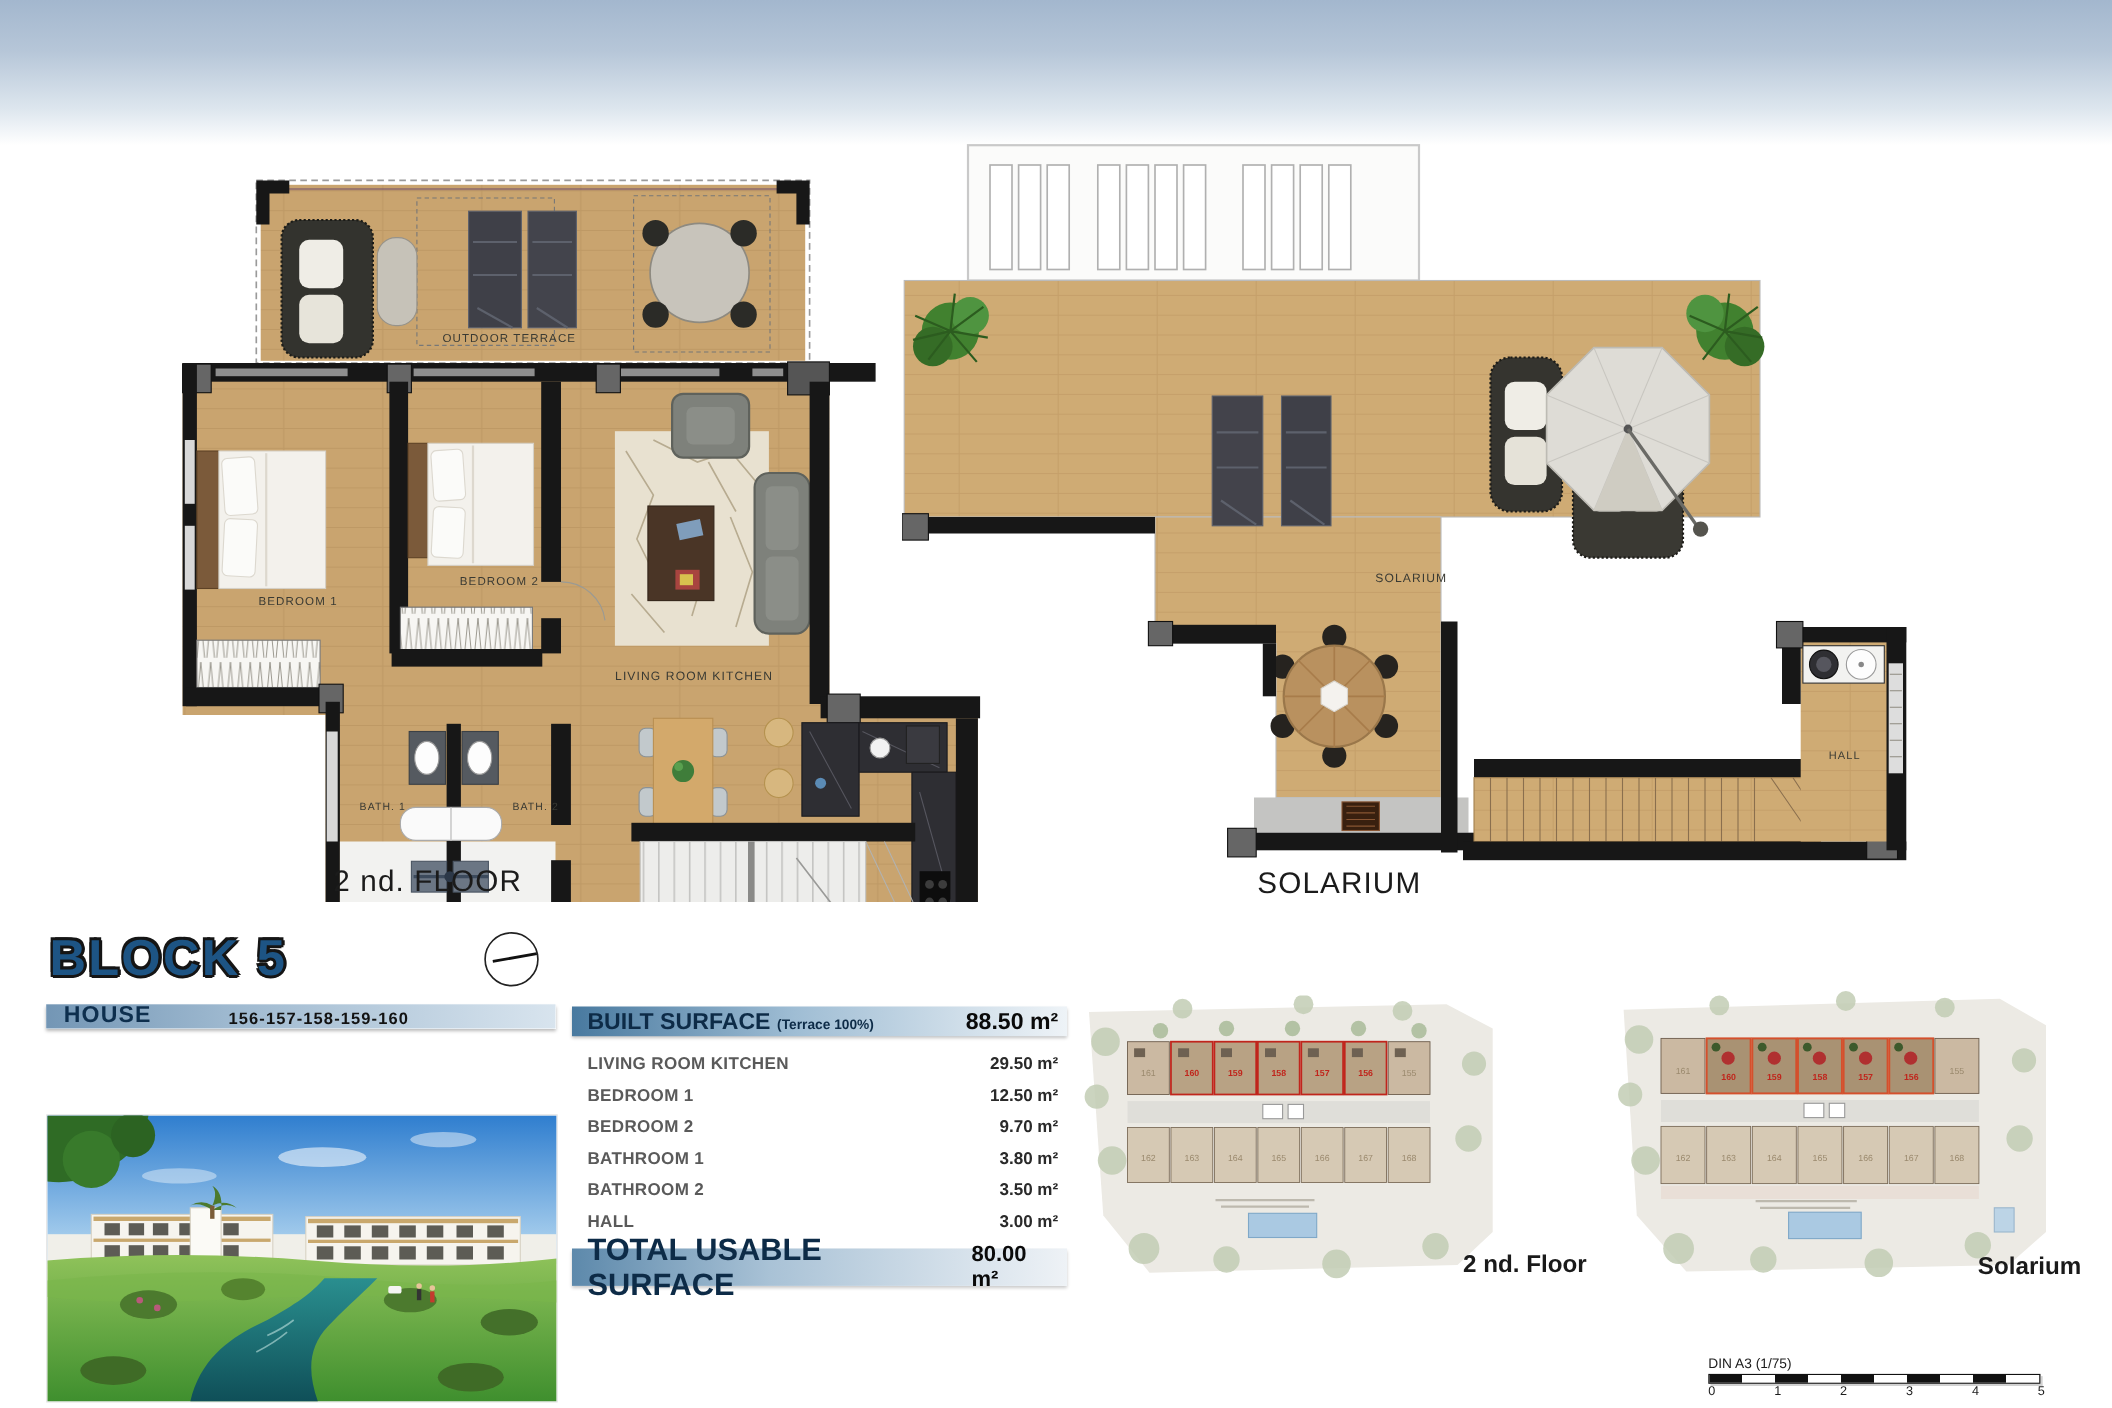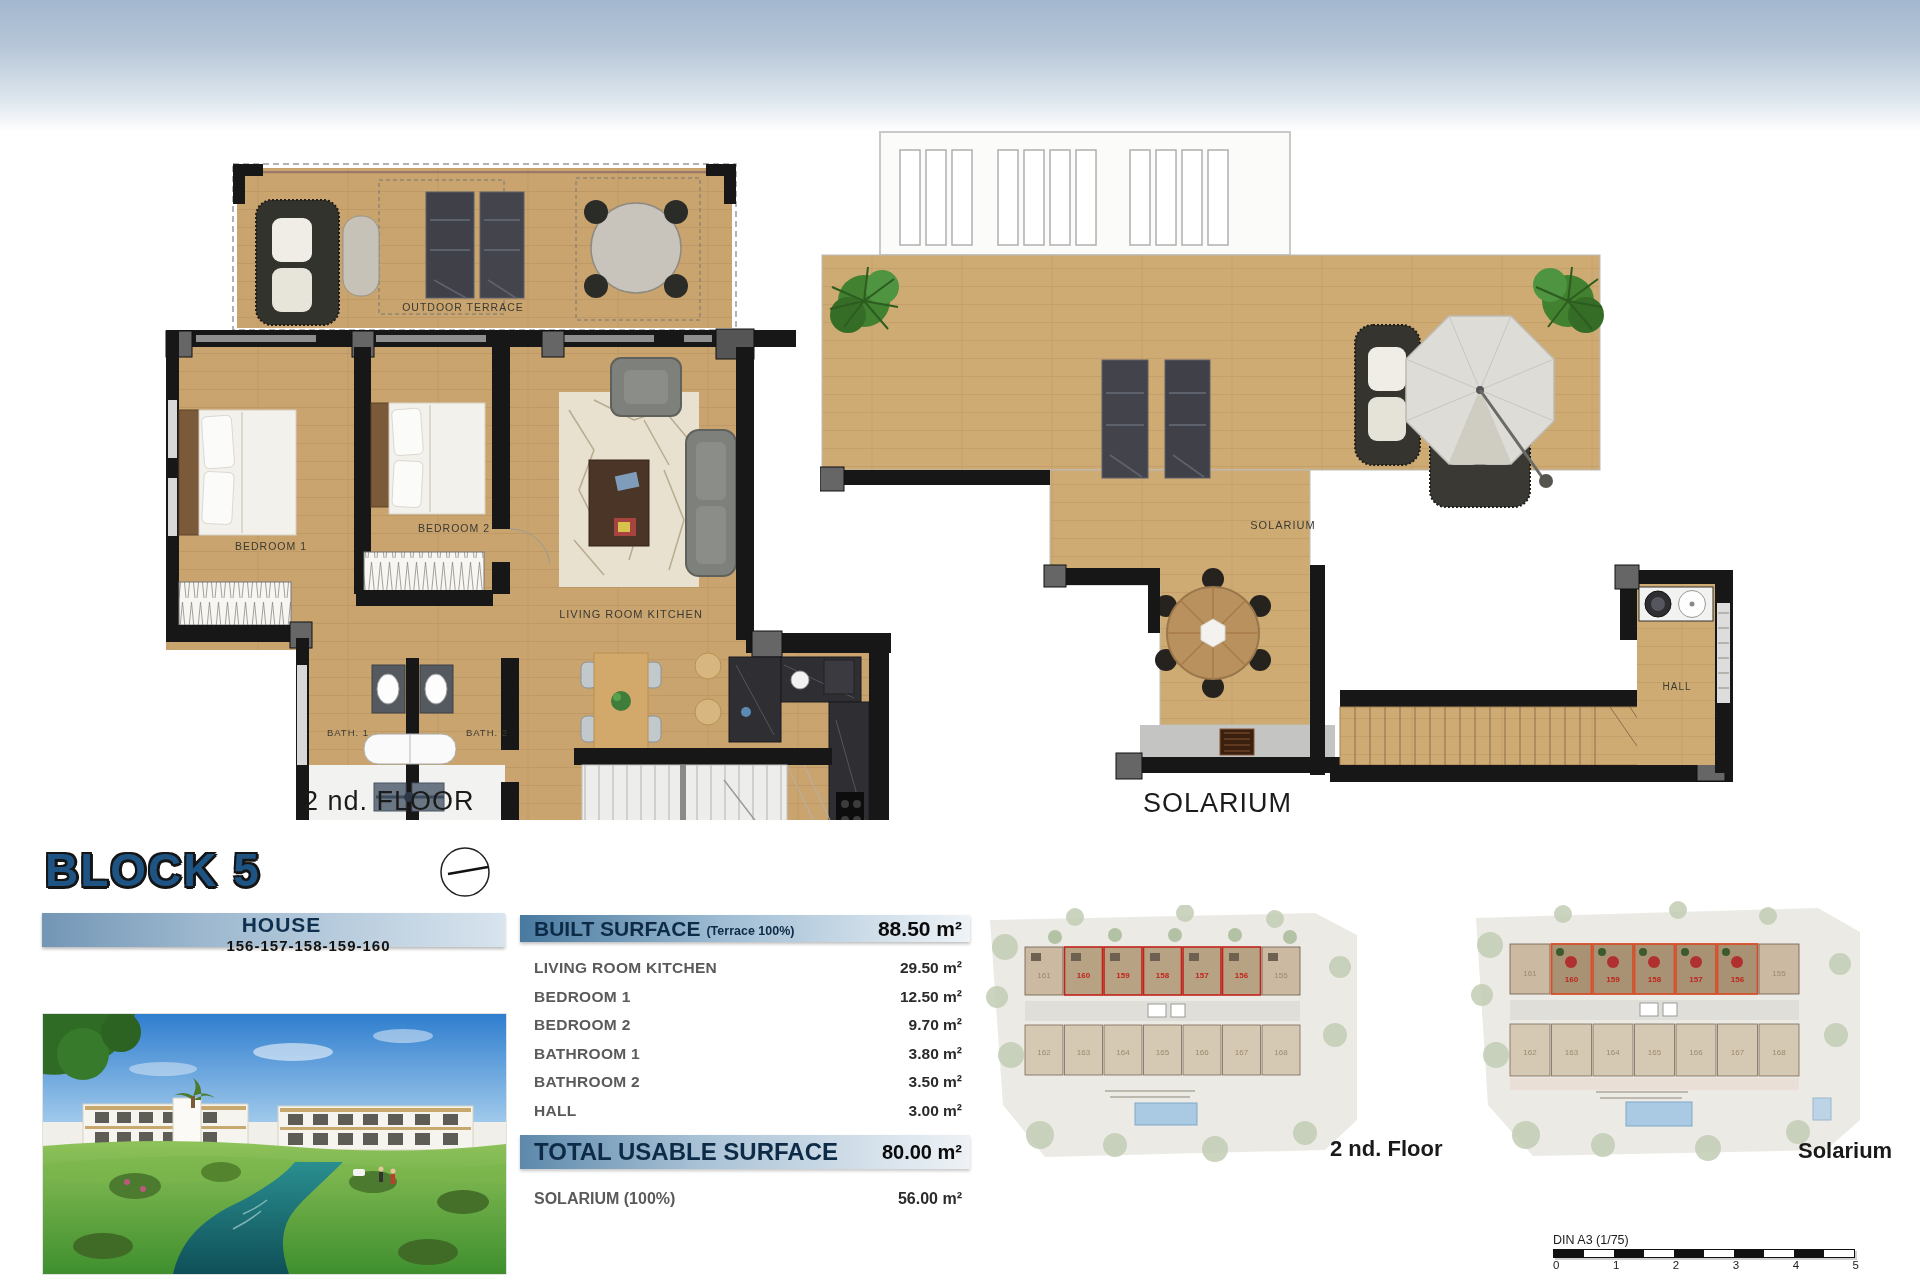--- a/index.html
+++ b/index.html
@@ -6,40 +6,40 @@
   .page{position:relative;width:1920px;height:1280px;background:#ffffff;overflow:hidden;
         font-family:"Liberation Sans",sans-serif;}
   .sky{position:absolute;left:0;top:0;width:1920px;height:132px;
        background:linear-gradient(180deg,#a3b7ce 0%,#b6c6d8 35%,#dde6ee 75%,#ffffff 100%);}
   .plan{position:absolute;}
   .plan-caption{position:absolute;font-size:27px;color:#1b1b1b;letter-spacing:1px;}
   .block-title{position:absolute;left:45px;top:843px;font-size:46px;font-weight:800;
        color:#1d5484;letter-spacing:2px;
        text-shadow:2px 2px 0 #151515,-2px -2px 0 #151515,2px -2px 0 #151515,-2px 2px 0 #151515,0 3px 0 #151515,3px 0 0 #151515;}
   .compass{position:absolute;left:438px;top:845px;}
-  .house-bar{position:absolute;left:42px;top:913px;width:463px;height:34px;
+  .house-bar{position:absolute;left:42px;top:913px;width:463px;height:22px;
        background:linear-gradient(90deg,#7396b5 0%,#9db8cf 35%,#d8e4ee 100%);
-       display:flex;align-items:center;box-shadow:0 2px 3px rgba(0,0,0,.28);flex-direction:column;}
+       display:flex;align-items:flex-end;box-shadow:0 2px 3px rgba(0,0,0,.28);}
   .house-label{font-size:21px;font-weight:bold;color:#0e2f4e;margin-left:16px;letter-spacing:1px;}
   .house-numbers{font-size:15px;font-weight:bold;color:#121212;margin-left:70px;letter-spacing:1px;}
   .stable{position:absolute;left:520px;top:915px;width:450px;}
   .stable .hdr{height:27px;display:flex;align-items:center;
        background:linear-gradient(90deg,#48799f 0%,#9fbdd4 45%,#eef3f7 100%);
        box-shadow:0 2px 3px rgba(0,0,0,.25);}
   .stable .hdr .h-label{font-size:21px;font-weight:bold;color:#0d2b47;margin-left:14px;}
   .stable .hdr .h-note{font-size:12.5px;font-weight:bold;color:#0d2b47;margin-left:6px;margin-top:4px;}
   .stable .hdr .h-val{margin-left:auto;margin-right:8px;font-size:21px;font-weight:bold;color:#0a0a0a;}
   .rows{margin-top:12px;}
   .srow{height:28.5px;display:flex;align-items:center;}
   .srow .r-label{font-size:15.5px;font-weight:bold;color:#5a5a5a;margin-left:14px;letter-spacing:.3px;}
   .srow .r-val{margin-left:auto;margin-right:8px;font-size:15.5px;font-weight:bold;color:#2a2a2a;}
   .total-bar{margin-top:10px;height:34px;display:flex;align-items:center;
        background:linear-gradient(90deg,#5d89ab 0%,#a9c2d6 40%,#eef2f6 100%);
        box-shadow:0 2px 3px rgba(0,0,0,.22);}
-  .total-bar .t-label{font-size:24px;font-weight:bold;color:#0d2b47;margin-left:14px;}
+  .total-bar .t-label{font-size:28px;font-weight:bold;color:#0d2b47;margin-left:14px;}
   .total-bar .t-val{margin-left:auto;margin-right:8px;font-size:20px;font-weight:bold;color:#0a0a0a;}
   .extra-row{margin-top:16px;height:28px;display:flex;align-items:center;}
   .extra-row .r-label{font-size:16px;font-weight:bold;color:#5a5a5a;margin-left:14px;}
   .extra-row .r-val{margin-left:auto;margin-right:8px;font-size:16px;font-weight:bold;color:#2a2a2a;}
   .photo{position:absolute;left:42px;top:1013px;width:463px;height:260px;border:1px solid #e2e2e2;}
   .siteplan{position:absolute;}
   .siteplan-label{position:absolute;font-size:22px;font-weight:bold;color:#1a1a1a;}
   .scalebar{position:absolute;left:1553px;top:1233px;width:306px;}
   .scalebar .sb-label{font-size:12.5px;color:#1c1c1c;margin-bottom:2px;}
   .scalebar .sb-bar{width:300px;height:7px;border:1px solid #111;
@@ -394,24 +394,20 @@
         </div>
       <div class="srow">
         <span class="r-label">HALL</span>
         <span class="r-val">3.00 m²</span>
         </div>
     </div>
     <div class="total-bar">
       <span class="t-label">TOTAL USABLE SURFACE</span>
       <span class="t-val">80.00 m²</span>
     </div>
-    <div class="extra-row">
-      <span class="r-label">SOLARIUM (100%)</span>
-      <span class="r-val">56.00 m²</span>
-    </div>
   </div>
 
   <div class="photo">
     <svg width="463" height="260" viewBox="0 0 463 260">
       <defs>
         <linearGradient id="skyg" x1="0" y1="0" x2="0" y2="1">
           <stop offset="0" stop-color="#2f7ecf"></stop>
             <stop offset="1" stop-color="#bcdcf2"></stop>
         </linearGradient>
         <linearGradient id="grassg" x1="0" y1="0" x2="0" y2="1">

